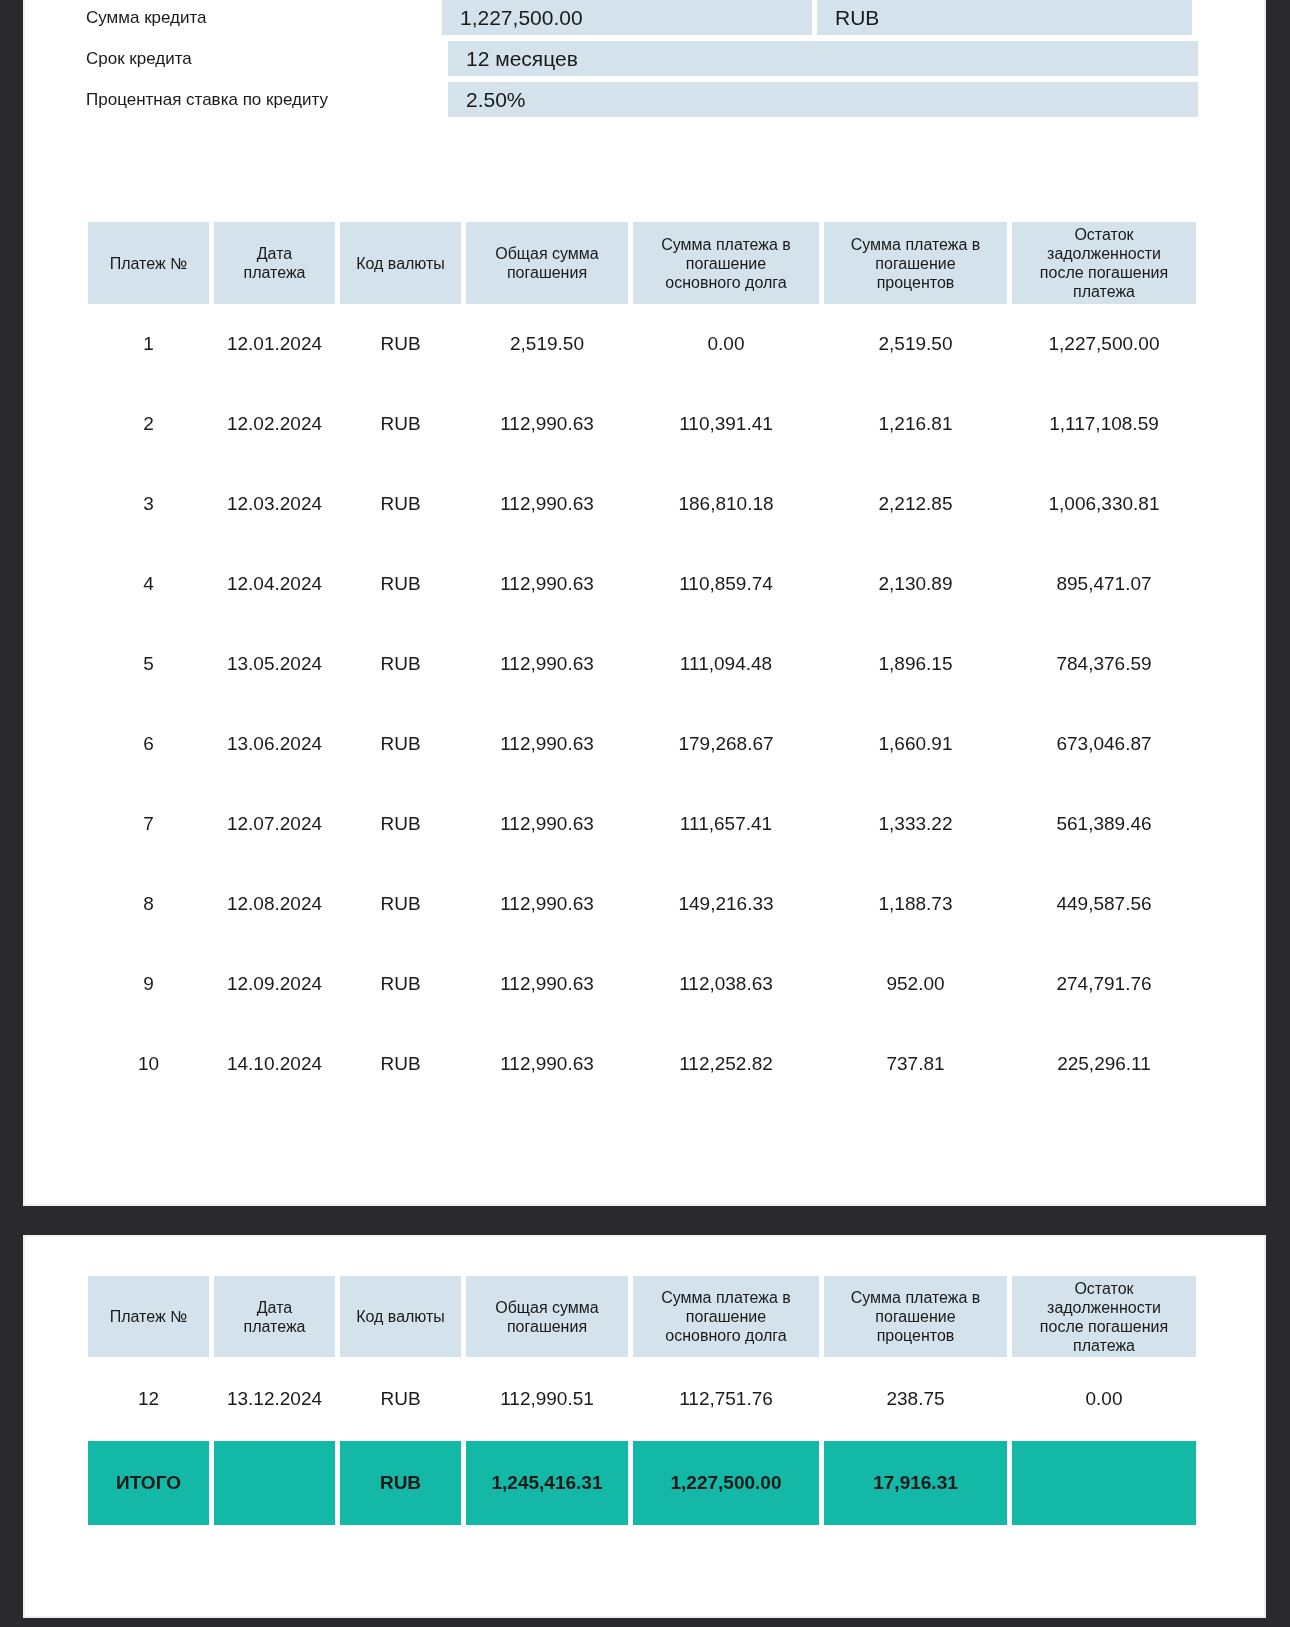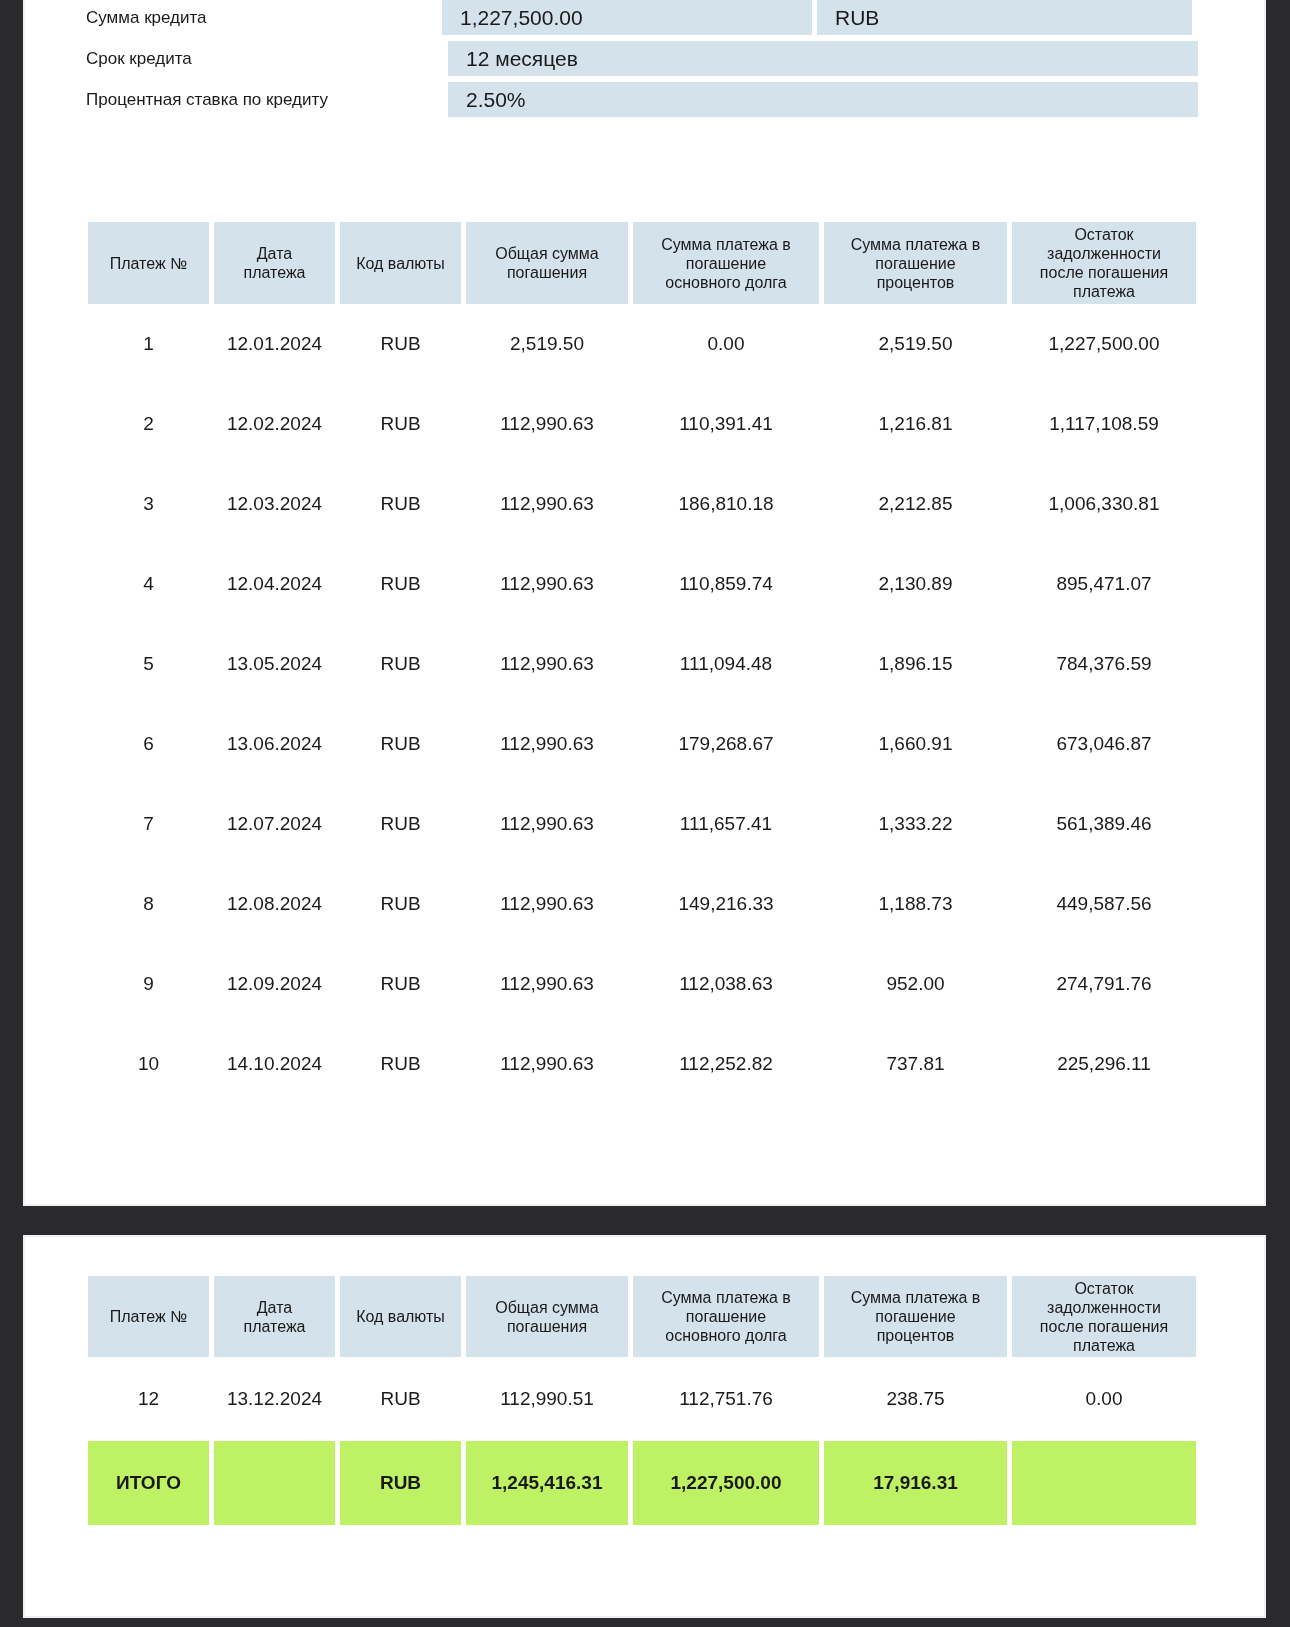--- a/index.html
+++ b/index.html
@@ -51,21 +51,21 @@
     text-align:center;padding:0 16px;
   }
   #table-p2 th{height:81px;}
   table.schedule td{
     text-align:center;vertical-align:middle;
     font-size:19px;padding:0;
   }
   #table-p1 tbody td{height:80px;}
   #table-p2 tbody td{height:84px;}
   tr.total-row td{
-    background:#bef264;height:40px;font-weight:bold;
+    background:#14b8a6;height:40px;font-weight:bold;
   }
 </style>
 </head>
 <body>
 
 <div class="page" id="page1">
 
   <div class="info-row row1">
     <div class="info-label">Сумма кредита</div>
     <div class="info-cell cell-a">1,227,500.00</div>

